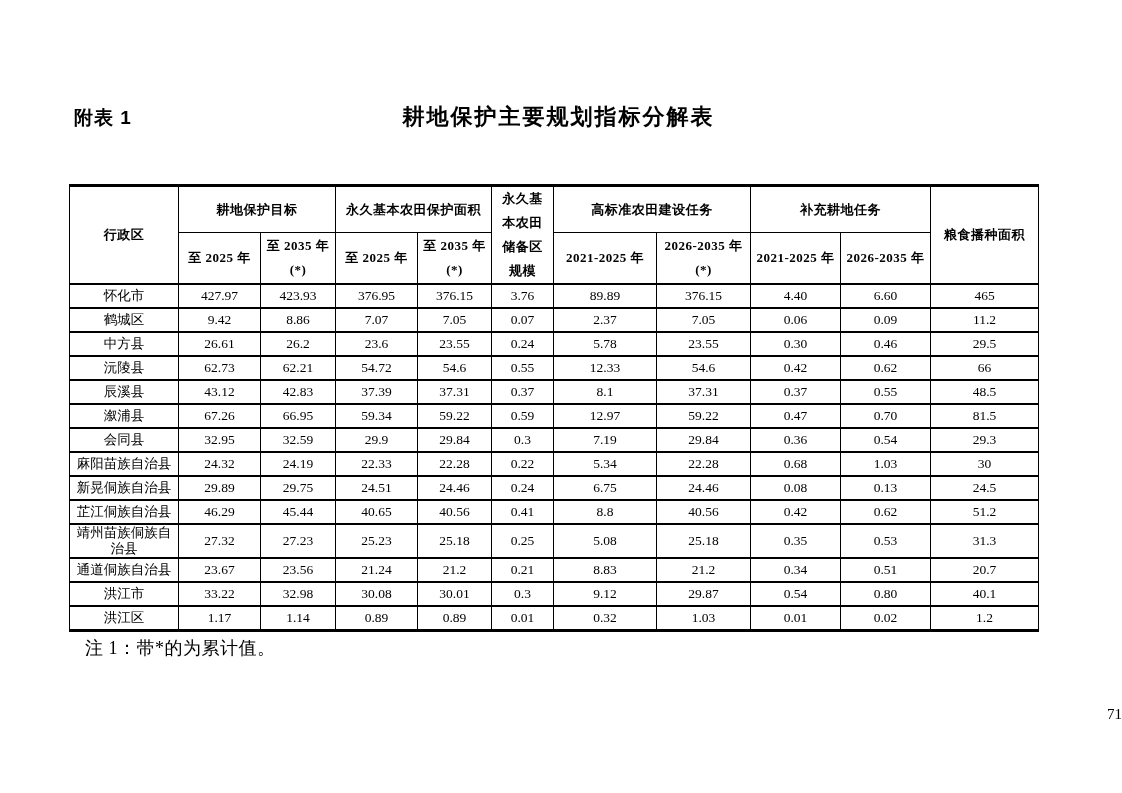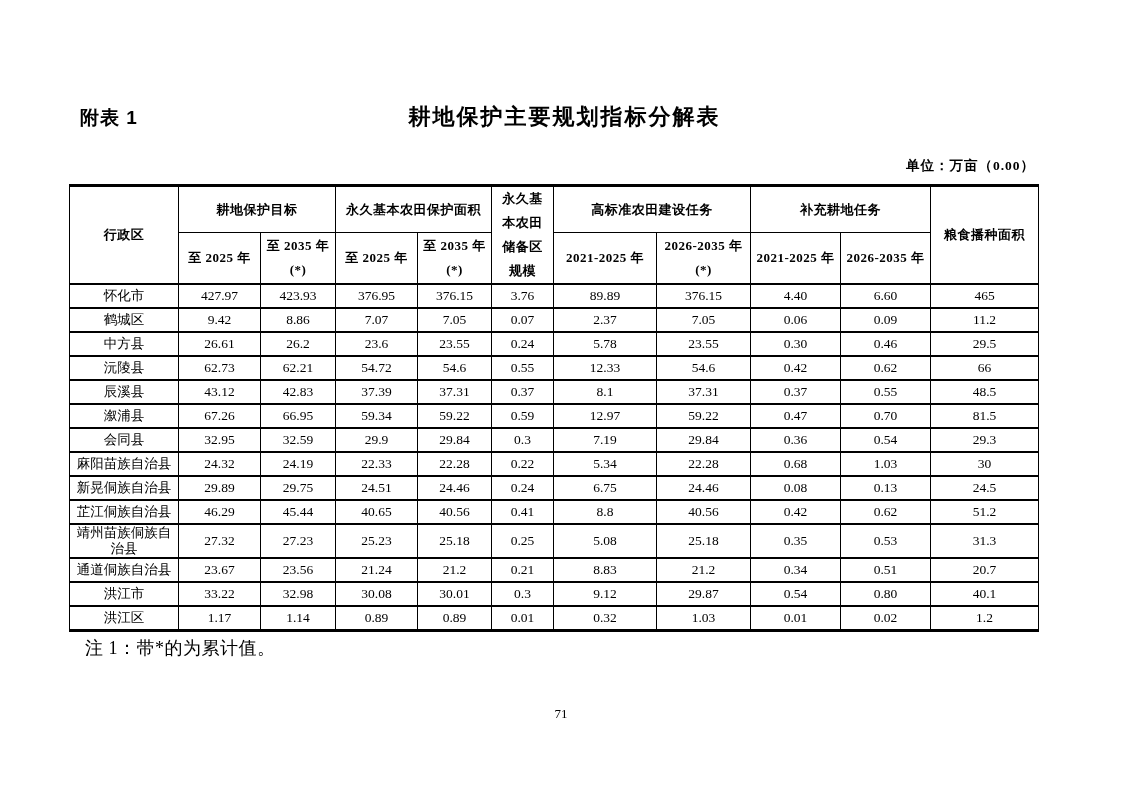--- a/index.html
+++ b/index.html
@@ -1,20 +1,20 @@
 <!DOCTYPE html>
 <html><head>
 <meta charset="utf-8">
 <style>
   html,body{margin:0;padding:0;background:#fff;}
   .page{
     position:relative;width:1122px;height:793px;background:#ffffff;
     font-family:"Liberation Serif","DejaVu Serif",serif;color:#000;overflow:hidden;
   }
-  .doc-header{position:absolute;top:100px;left:80px;width:969px;height:38px;}
+  .doc-header{position:absolute;top:100px;left:74px;width:969px;height:38px;}
   .appendix{
     position:absolute;left:0;top:5px;font-size:19px;font-weight:bold;
     font-family:"Liberation Sans","DejaVu Sans",sans-serif;letter-spacing:1px;
   }
   .doc-title{
     margin:0;text-align:center;font-size:22px;font-weight:bold;
     font-family:"Liberation Sans","DejaVu Sans",sans-serif;letter-spacing:2px;line-height:34px;
   }
   .unit-note{
     position:absolute;top:157px;left:69px;width:966px;text-align:right;
@@ -31,33 +31,32 @@
   }
   .ind thead th{font-size:13px;font-weight:bold;letter-spacing:0.5px;}
   .ind thead tr.group-row th{height:47px;}
   .ind thead tr.sub-row th{height:51px;}
   .prewrap{white-space:pre-line;line-height:24px;}
   .ind tbody td{
     font-size:13.5px;height:24px;line-height:16px;
     border-top:2px solid #000;border-bottom:2px solid #000;
   }
   .footnote{margin-top:4px;padding-left:16px;font-size:18px;letter-spacing:0.5px;}
-  .page-number{position:absolute;top:706px;left:0;width:1122px;text-align:center;font-size:13px;}
+  .page-number{position:absolute;top:706px;left:0;width:1122px;text-align:right;font-size:15px;}
 </style>
 </head>
 <body>
 
 <div class="page">
 
   <div class="doc-header">
     <span class="appendix">附表 1</span>
     <h1 class="doc-title">耕地保护主要规划指标分解表</h1>
   </div>
 
-  <div class="unit-note">单位：万亩（0.00）</div>
 
   <div class="content">
     <table class="ind">
       <colgroup>
         <col style="width:109px">
           <col style="width:82px">
           <col style="width:75px">
         <col style="width:82px">
           <col style="width:74px">
           <col style="width:62px">

